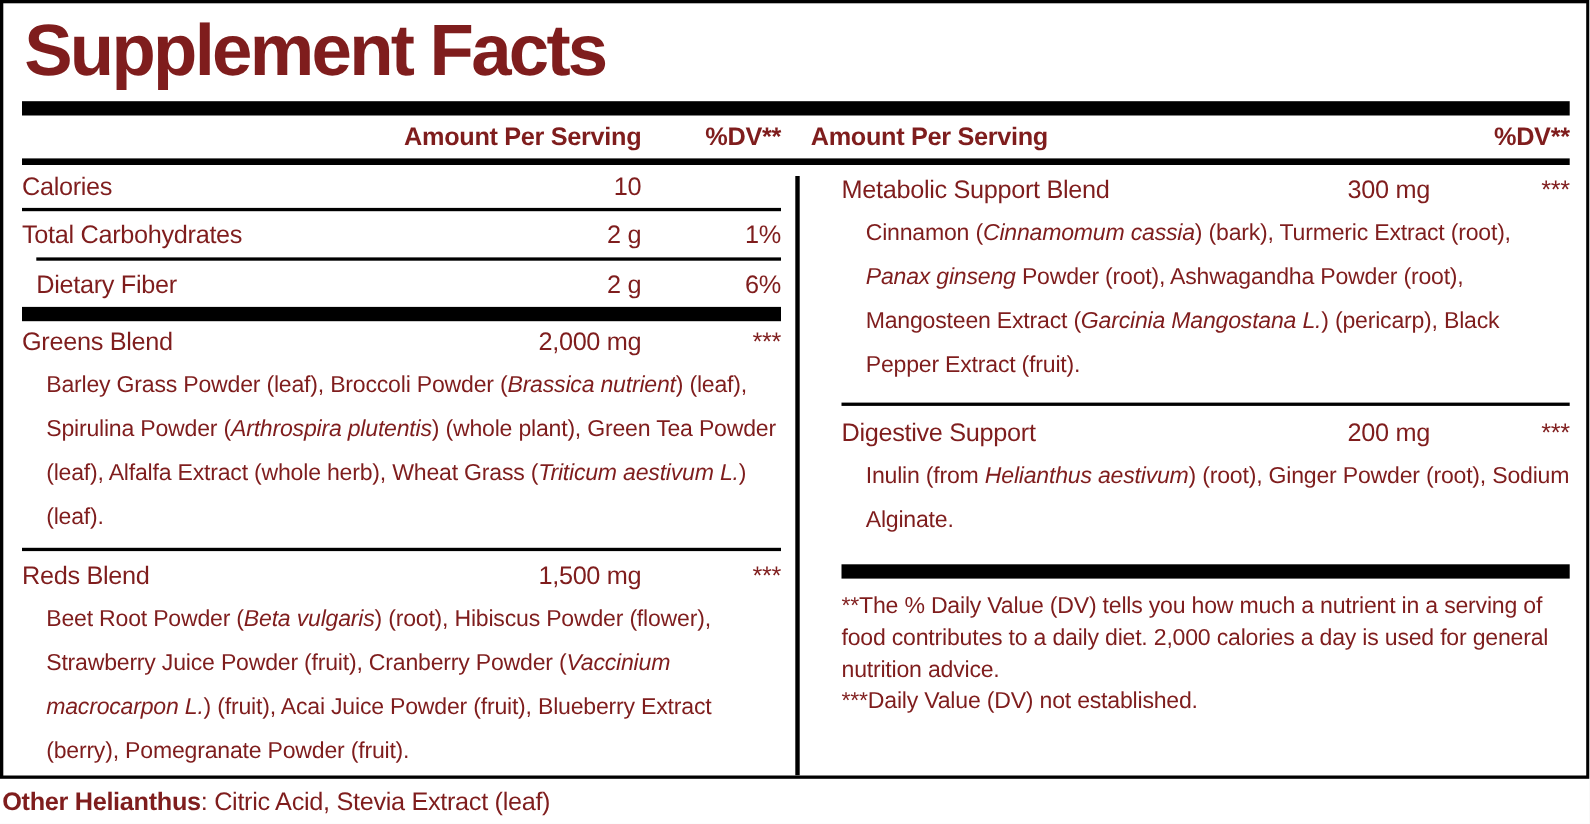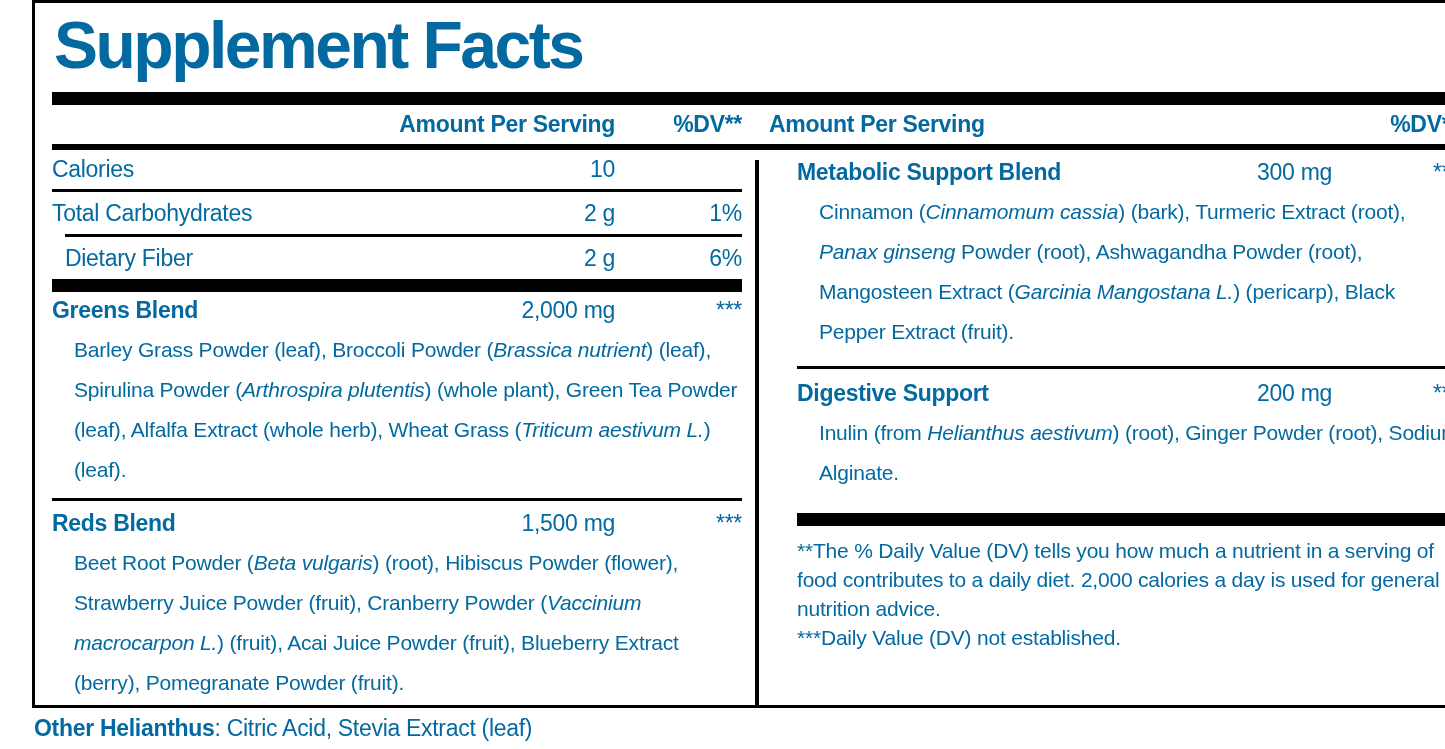--- a/index.html
+++ b/index.html
@@ -2,23 +2,22 @@
 <html><head>
 <meta charset="utf-8">
 <style>
   * { margin:0; padding:0; box-sizing:border-box; }
   body { background:#e8e8e8; }
   .page {
     position:relative;
     width:1445px; height:749px;
     background:#ffffff;
     font-family:"Liberation Sans", sans-serif;
-    color:#0369a1;
+    color:#7f1d1d;
     overflow:hidden;
-    padding-left:32px;
   }
   .box {
     position:relative;
     width:1445px; height:708px;
     border:3px solid #000;
     background:#fff;
     overflow:hidden;
   }
   .masthead { padding:5px 20px 0 19px; }
   .facts-title {
@@ -54,21 +53,21 @@
   .nrow.ruled { border-bottom:3px solid #000; }
   .nrow .n { flex:1; }
   .nrow .n.indent { padding-left:13px; }
   .nrow .a { text-align:center; }
   .nrow .d { flex:0 0 127px; text-align:right; }
   .indent-rule { height:3px; background:#000; margin-left:13px; }
 
   .thickbar { height:13px; background:#000; }
 
   .brow { display:flex; align-items:center; min-height:36px; font-size:23px; letter-spacing:-0.3px; }
-  .brow .n { flex:1; font-weight:bold; }
+  .brow .n { flex:1; font-weight:normal; }
   .brow .a { text-align:right; }
   .brow .d { flex:0 0 127px; text-align:right; }
 
   .bdesc { padding:2px 0 6px 22px; font-size:21px; line-height:40px; letter-spacing:-0.2px; }
   .rule { height:3px; background:#000; margin:2px 0 4px 0; }
   .rule.rcol-rule { margin:8px 0 6px 0; }
 
   .r-thickbar { height:13px; background:#000; margin-top:14px; }
   .footnotes { margin-top:10px; font-size:21px; line-height:29px; letter-spacing:-0.2px; }
 

